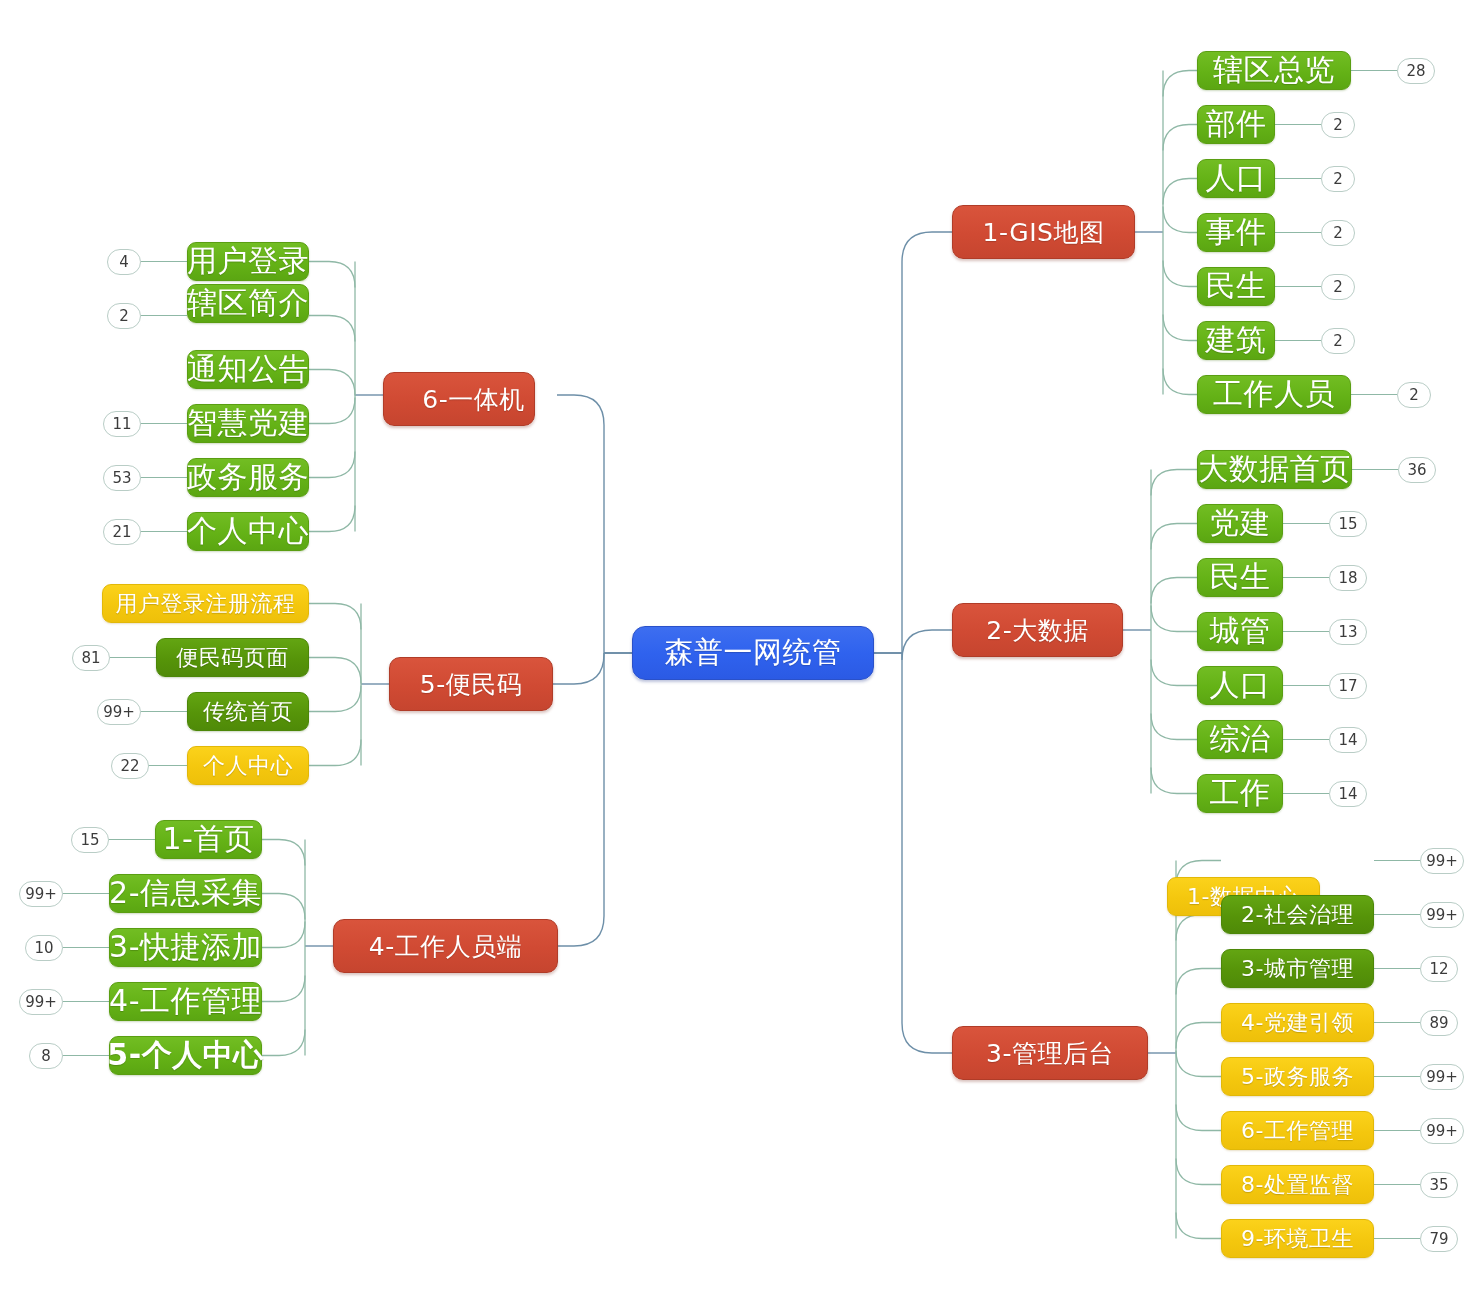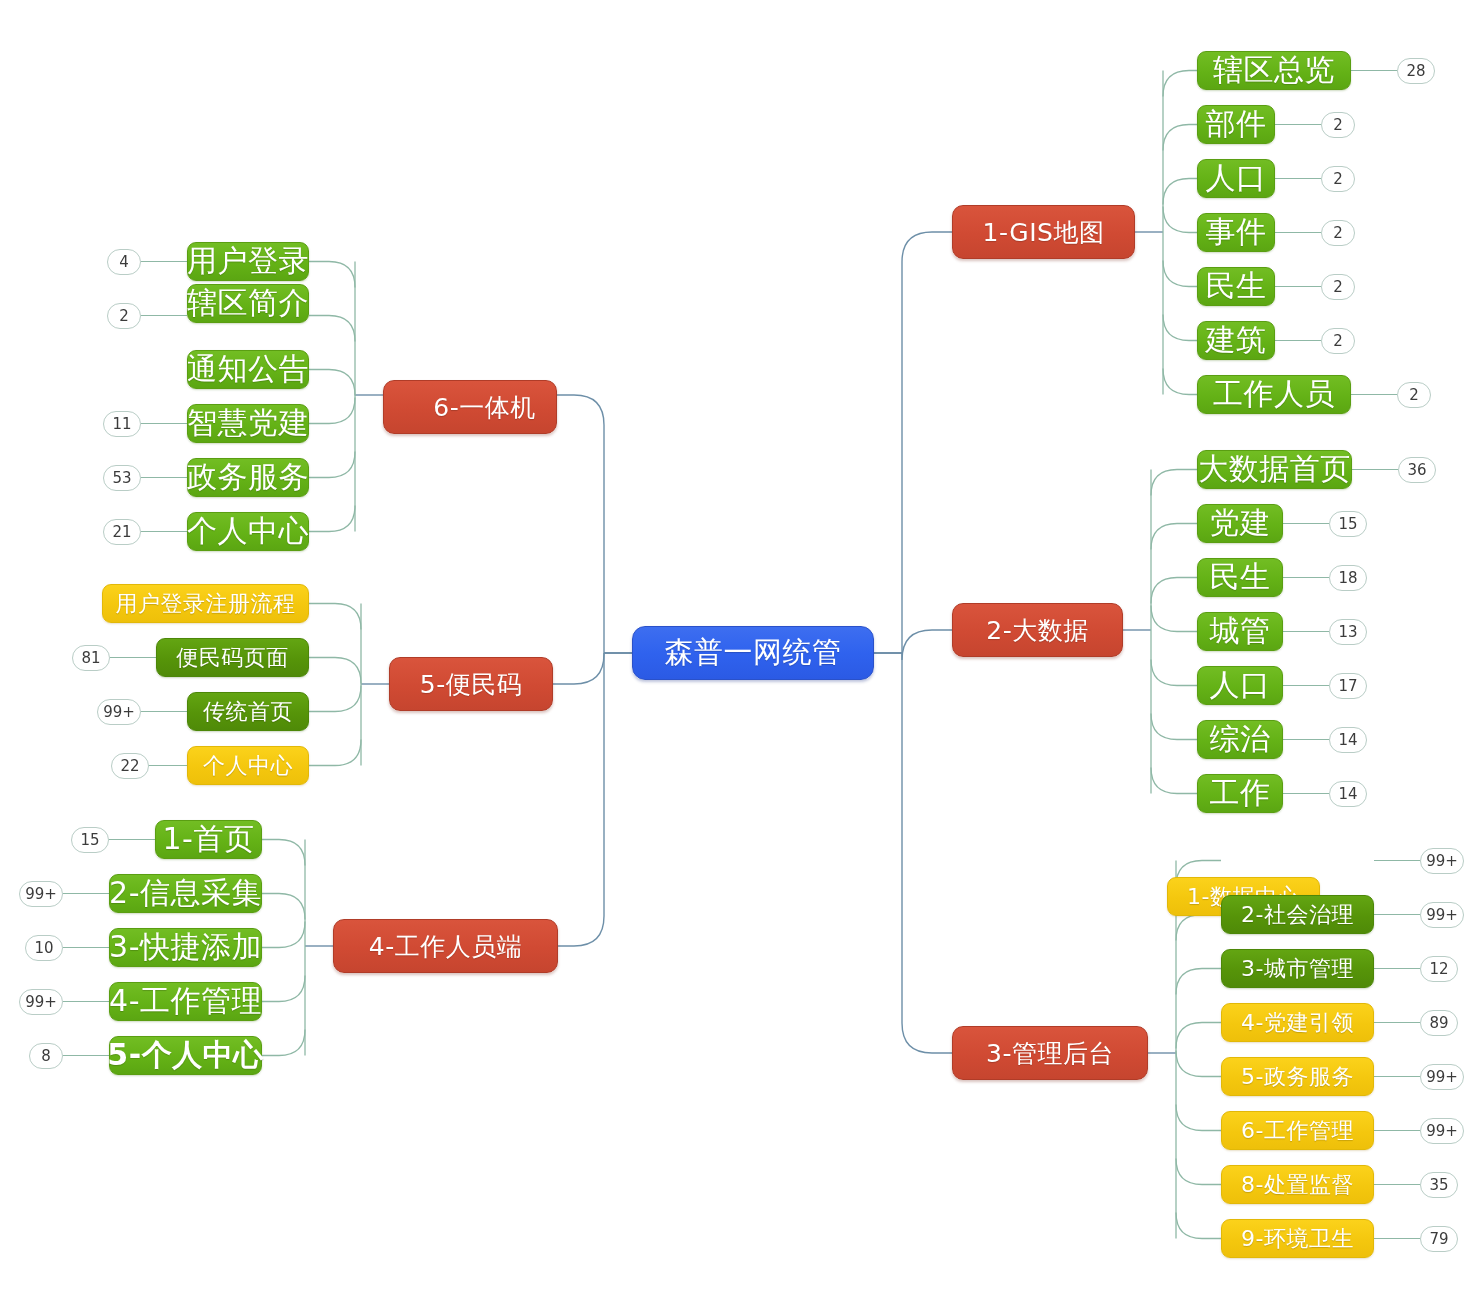--- a/index.html
+++ b/index.html
@@ -289,21 +289,21 @@
       </div>
       <div class="badge" style="left: 1420px; top: 1171.5px; width: 38px;">
         <span>35</span>
       </div>
       <div class="node leaf-yellow" style="left: 1221px; top: 1219px; width: 153px; height: 39px;">
         <span>9-环境卫生</span>
       </div>
       <div class="badge" style="left: 1420px; top: 1225.5px; width: 38px;">
         <span>79</span>
       </div>
-      <div class="node branch" style="left: 383px; top: 380px; width: 174px; height: 54px; padding-left: 29px;">
+      <div class="node branch" style="left: 383px; top: 372px; width: 152px; height: 54px; padding-left: 29px;">
         <span>6-一体机</span>
       </div>
       <div class="node leaf-green" style="left: 187px; top: 242px; width: 122px; height: 39px;">
         <span>用户登录</span>
       </div>
       <div class="badge" style="left: 107px; top: 248.5px; width: 34px;">
         <span>4</span>
       </div>
       <div class="node leaf-green" style="left: 187px; top: 284px; width: 122px; height: 39px;">
         <span>辖区简介</span>

